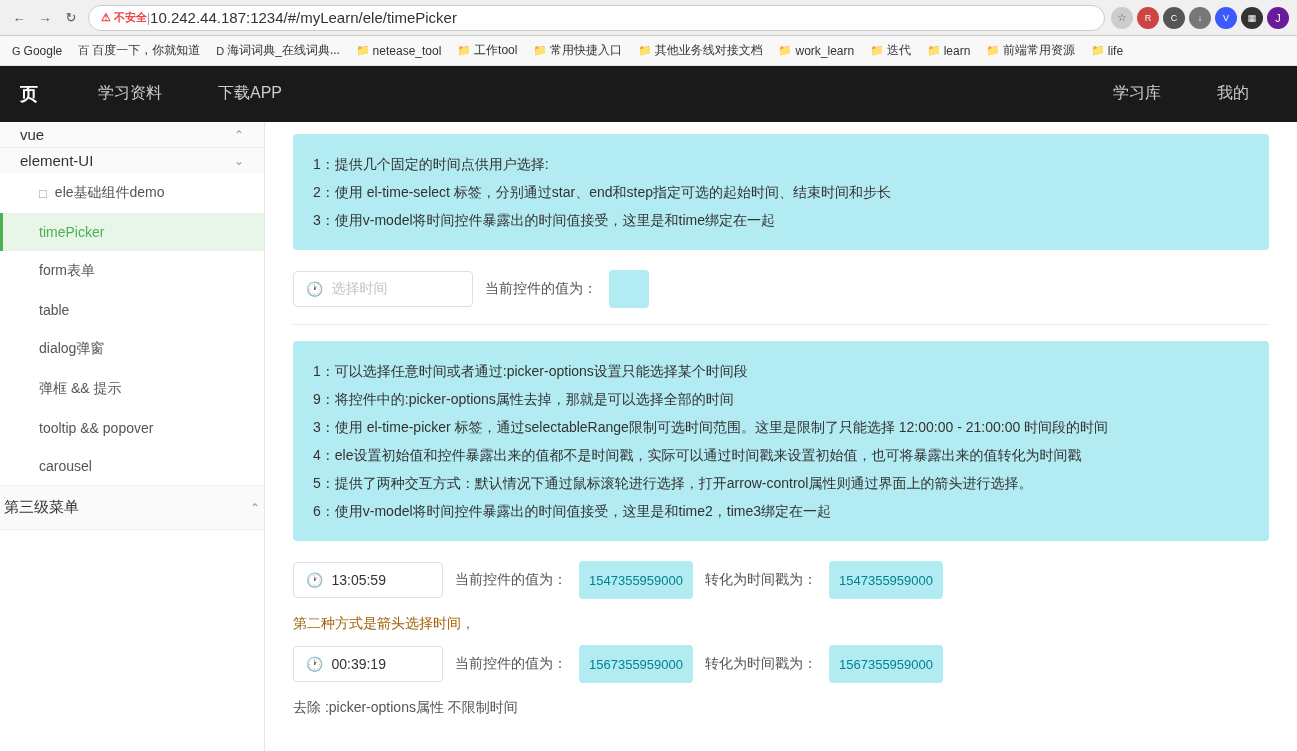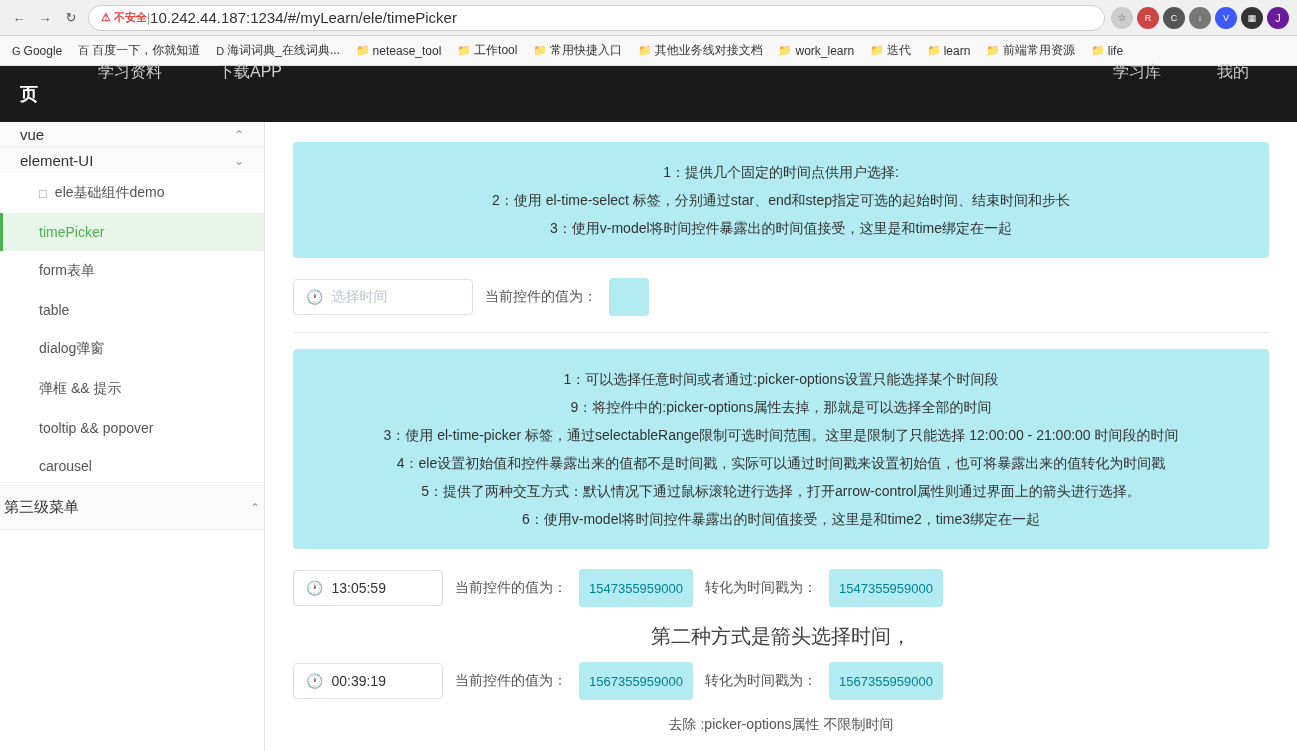--- a/index.html
+++ b/index.html
@@ -72,21 +72,21 @@
       gap: 0;
     }
     .top-nav .logo {
       font-size: 18px; font-weight: bold; color: #fff;
       margin-right: 20px; cursor: pointer;
       min-width: 30px;
     }
     .top-nav-item {
       padding: 0 28px;
       height: 64px;
-      display: flex; 
+      display: flex; align-items: center;
       color: #ccc; cursor: pointer; font-size: 16px;
       border-bottom: 2px solid transparent;
     }
     .top-nav-spacer { flex: 1; }
 
     
     .main-container {
       display: flex;
       height: calc(751px - 36px - 30px - 56px);
     }
@@ -128,23 +128,22 @@
     .sidebar-item .item-icon { font-size: 13px; color: #999; }
     .sidebar-level3 .sidebar-section-header {
       padding: 12px 4px;
       background: #fafafa;
     }
 
     
     .content-area {
       flex: 1;
       overflow-y: auto;
-      padding: 20px 28px;
+      padding: 12px 28px;
       background: #fff;
-      text-align: center;
     }
 
     
     .info-box {
       background: #b2ebf2;
       border-radius: 4px;
       padding: 16px 20px;
       margin-bottom: 20px;
       line-height: 2;
       font-size: 14px;
@@ -205,21 +204,21 @@
       align-items: center;
       gap: 8px;
       color: #333;
       font-size: 14px;
       background: #fff;
       min-width: 150px;
     }
     .time-display-input .clock-icon { color: #c0c4cc; }
 
     .second-method-label {
-      color: #404040; font-size: 20px; margin-bottom: 12px;
+      color: #a16207; font-size: 14px; margin-bottom: 12px;
     }
 
     .no-limit-label {
       color: #555; font-size: 14px; margin-top: 8px;
     }
 
     
     .content-area::-webkit-scrollbar { width: 6px; }
     .content-area::-webkit-scrollbar-thumb { background: #ccc; border-radius: 3px; }
     .sidebar::-webkit-scrollbar { width: 4px; }

